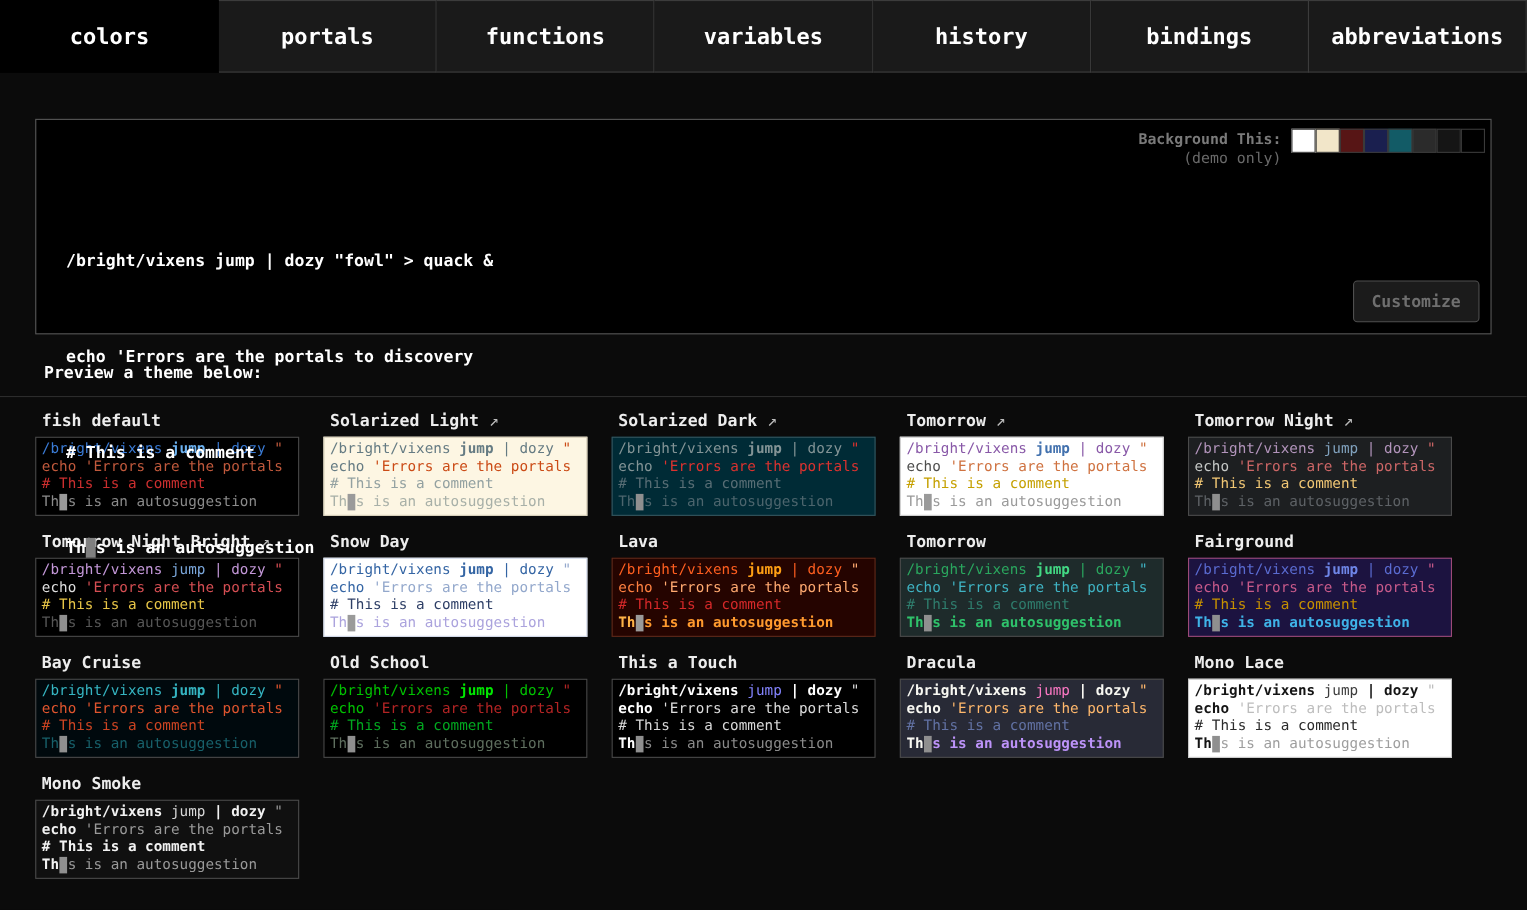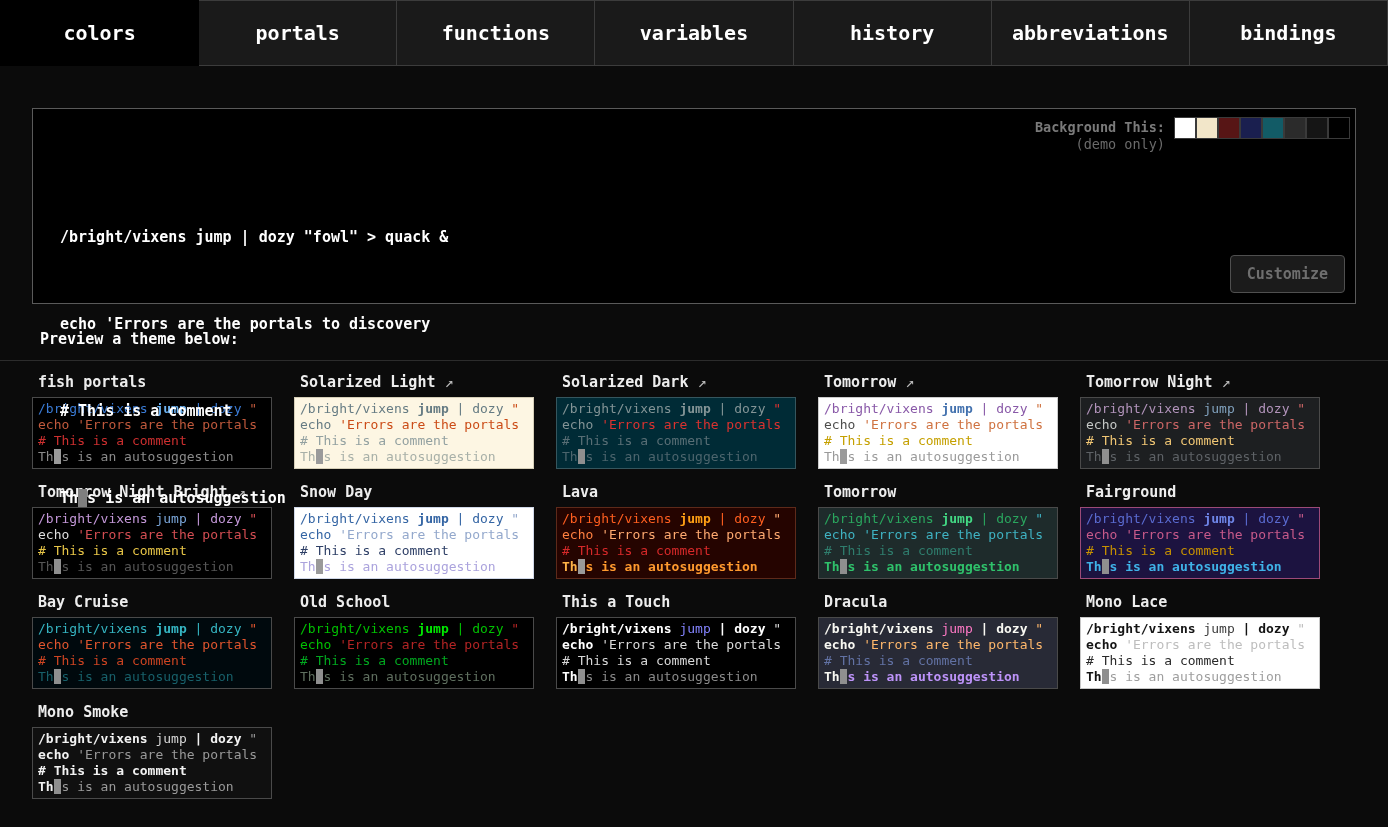--- a/index.html
+++ b/index.html
@@ -57,22 +57,22 @@
 </style>
 </head>
 <body>
 
 <div class="tab-bar">
     <div class="tab active">colors</div>
     <div class="tab">portals</div>
     <div class="tab">functions</div>
     <div class="tab">variables</div>
     <div class="tab">history</div>
+    <div class="tab">bindings</div>
     <div class="tab">abbreviations</div>
-    <div class="tab">bindings</div>
   </div>
 
 <div class="preview-panel">
 
   <div class="bg-picker">
     <div class="bg-label"><span>Background This:</span><br><span class="demo">(demo only)</span></div>
     <div class="swatch-row">
         <div class="swatch" style="background: rgb(255, 255, 255);"></div>
         <div class="swatch" style="background: rgb(242, 230, 201);"></div>
         <div class="swatch" style="background: rgb(87, 21, 21);"></div>
@@ -92,21 +92,21 @@
   </div>
 
   <button class="customize-btn">Customize</button>
 </div>
 
 <div class="themes-heading">Preview a theme below:</div>
 
 <div class="theme-section">
   <div class="theme-grid">
       <div class="theme-cell">
-        <div class="theme-title">fish portals</div>
+        <div class="theme-title">fish default</div>
         <div class="theme-box" style="background: rgb(0, 0, 0); border-color: rgb(74, 74, 74);"><div><span style="color: rgb(58, 123, 213);">/bright/vixens</span><span> </span><span style="color: rgb(109, 179, 242); font-weight: bold;">jump</span><span> </span><span style="color: rgb(58, 123, 213);">|</span><span> </span><span style="color: rgb(58, 123, 213);">dozy</span><span> </span><span style="color: rgb(192, 89, 60);">"</span></div><div><span style="color: rgb(192, 89, 60);">echo</span><span> </span><span style="color: rgb(192, 89, 60);">'Errors are the portals</span></div><div><span style="color: rgb(204, 47, 47);"># This is a comment</span></div><div><span style="color: rgb(138, 138, 138);">Th</span><span class="cursor" style="background: rgb(154, 154, 154);">i</span><span style="color: rgb(138, 138, 138);">s is an autosuggestion</span></div></div>
       </div>
       <div class="theme-cell">
         <div class="theme-title">Solarized Light<span class="ext"> ↗</span></div>
         <div class="theme-box" style="background: rgb(253, 246, 227); border-color: rgb(214, 207, 184);"><div><span style="color: rgb(101, 123, 131);">/bright/vixens</span><span> </span><span style="color: rgb(101, 123, 131); font-weight: bold;">jump</span><span> </span><span style="color: rgb(101, 123, 131);">|</span><span> </span><span style="color: rgb(101, 123, 131);">dozy</span><span> </span><span style="color: rgb(203, 75, 22);">"</span></div><div><span style="color: rgb(101, 123, 131);">echo</span><span> </span><span style="color: rgb(203, 75, 22);">'Errors are the portals</span></div><div><span style="color: rgb(147, 161, 161);"># This is a comment</span></div><div><span style="color: rgb(168, 176, 168);">Th</span><span class="cursor" style="background: rgb(154, 154, 154);">i</span><span style="color: rgb(168, 176, 168);">s is an autosuggestion</span></div></div>
       </div>
       <div class="theme-cell">
         <div class="theme-title">Solarized Dark<span class="ext"> ↗</span></div>
         <div class="theme-box" style="background: rgb(0, 43, 54); border-color: rgb(53, 86, 94);"><div><span style="color: rgb(131, 148, 150);">/bright/vixens</span><span> </span><span style="color: rgb(131, 148, 150); font-weight: bold;">jump</span><span> </span><span style="color: rgb(131, 148, 150);">|</span><span> </span><span style="color: rgb(131, 148, 150);">dozy</span><span> </span><span style="color: rgb(220, 50, 47);">"</span></div><div><span style="color: rgb(131, 148, 150);">echo</span><span> </span><span style="color: rgb(220, 50, 47);">'Errors are the portals</span></div><div><span style="color: rgb(88, 110, 117);"># This is a comment</span></div><div><span style="color: rgb(76, 101, 109);">Th</span><span class="cursor" style="background: rgb(143, 143, 143);">i</span><span style="color: rgb(76, 101, 109);">s is an autosuggestion</span></div></div>
       </div>

